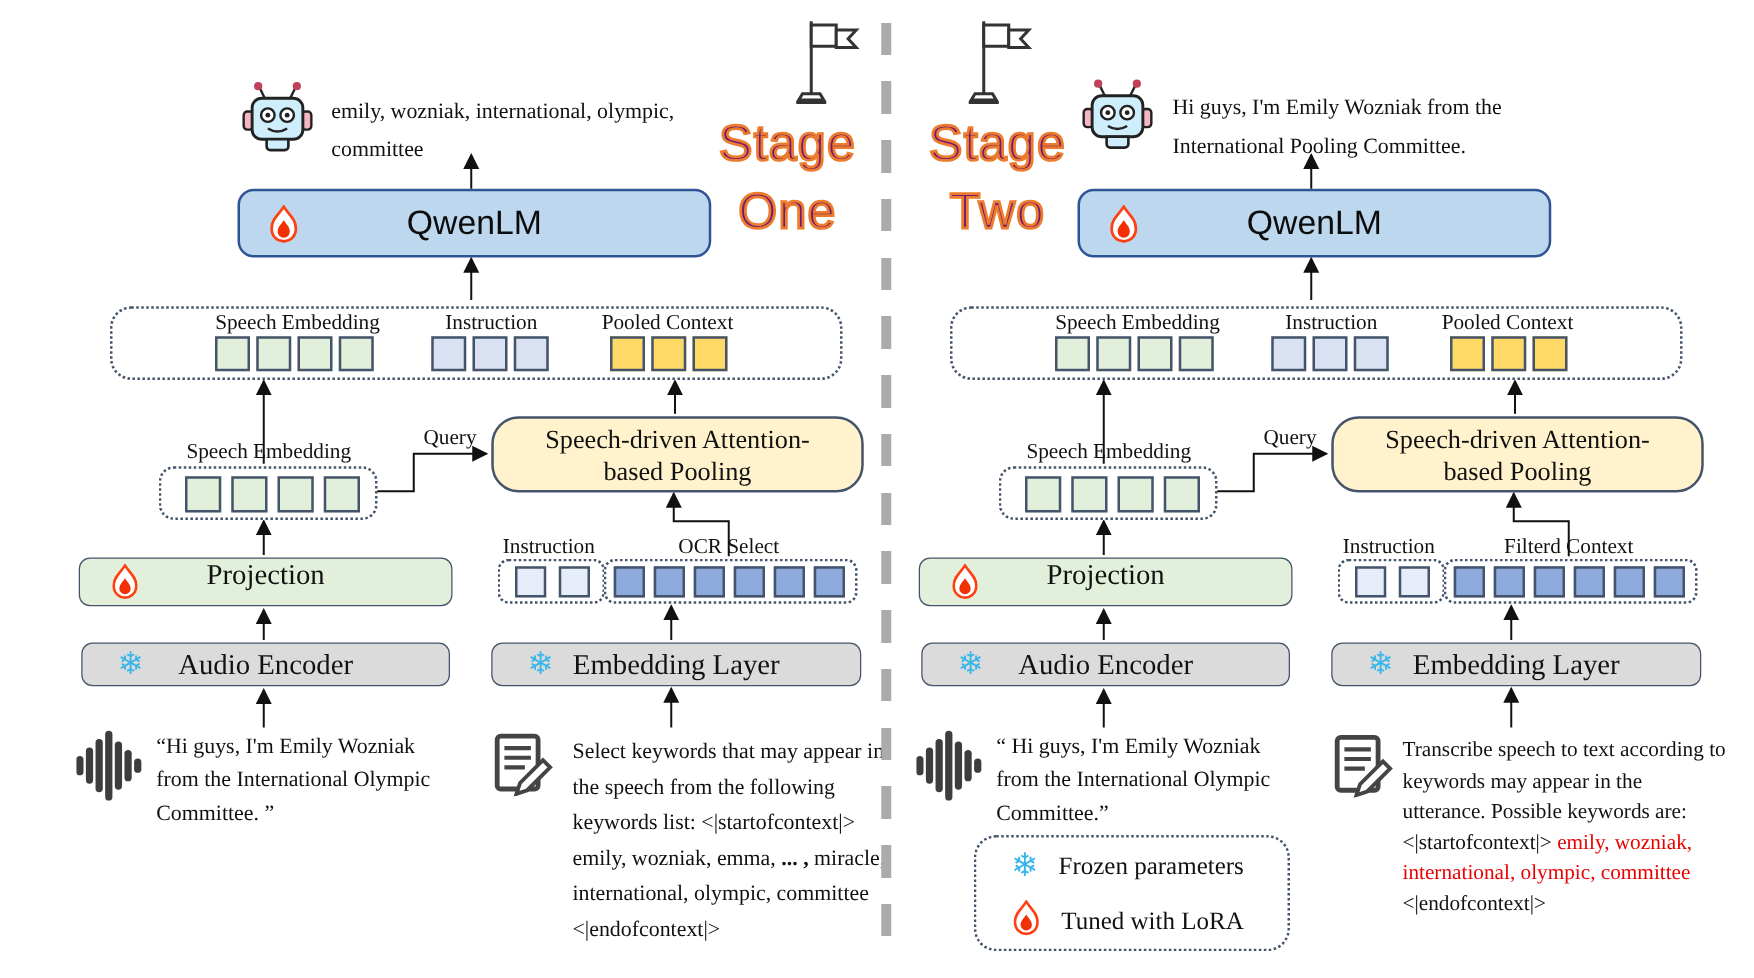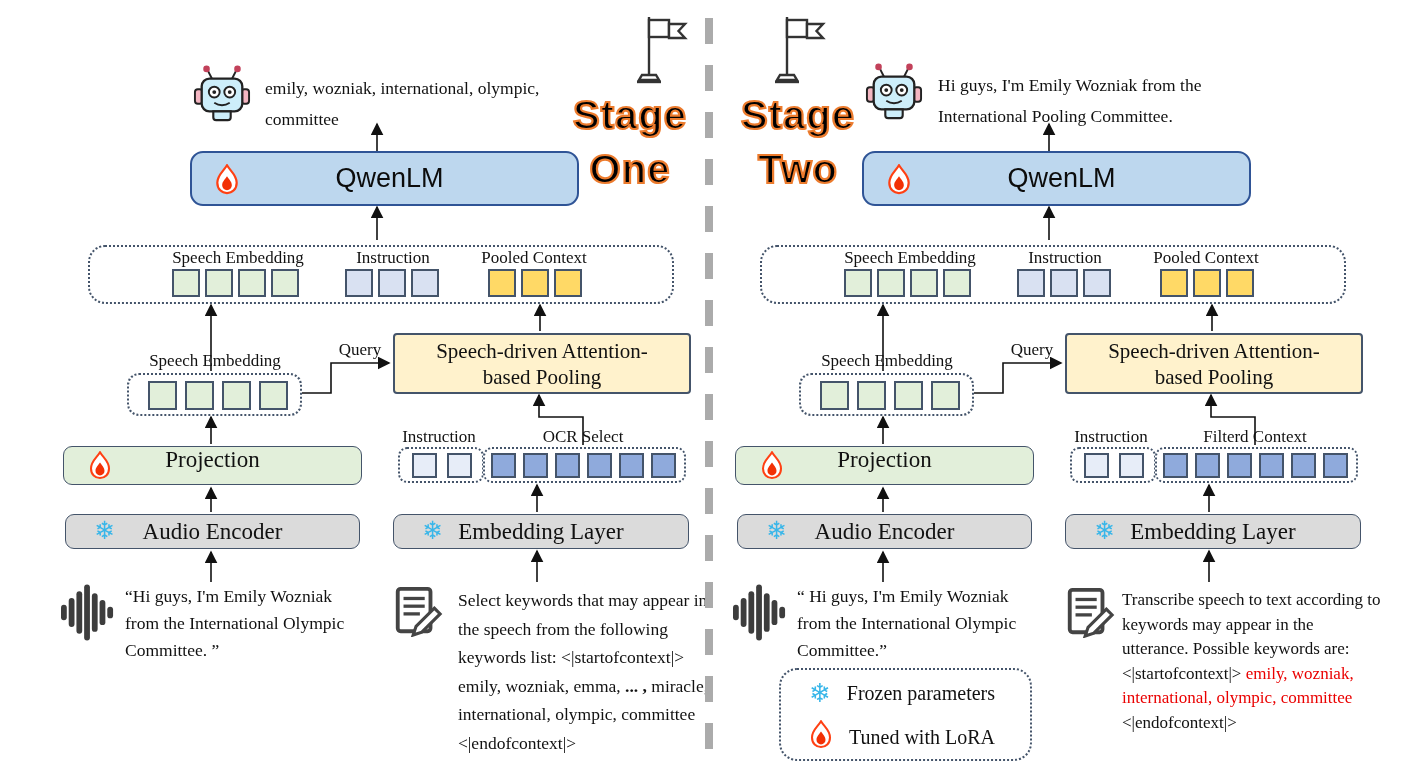--- a/index.html
+++ b/index.html
@@ -7,26 +7,26 @@
           font-family:"Liberation Serif", serif;color:#111;}
   .panel{position:absolute;top:0;height:782px;}
   #panel-left{left:0;width:707px;}
   #panel-right{left:672px;width:731px;}
 
   .abs{position:absolute;}
   svg.overlay{position:absolute;left:0;top:0;width:1403px;height:782px;pointer-events:none;}
 
   
   .llm-box{left:190px;top:151px;width:375px;height:51px;background:#BDD7EE;border:2px solid #2F5496;
-           border-radius:13px;display:flex;align-items:center;justify-content:center;padding-left:10px;}
+           border-radius:13px;display:flex;align-items:center;justify-content:center;}
   .llm-label{font-family:"Liberation Sans",sans-serif;font-size:27px;color:#0c0c0c;}
   .llm-fire{position:absolute;left:22px;top:11px;}
 
   .pooling-box{left:393px;top:333px;width:294px;height:57px;background:#FFF2CC;border:2px solid #44546A;
-               border-radius:4px;display:flex;align-items:center;justify-content:center;text-align:center;
+               border-radius:22px;display:flex;align-items:center;justify-content:center;text-align:center;
                font-size:21px;line-height:26px;}
   .pooling-box .inner{width:250px;}
 
   .proj-box{left:63px;top:446px;width:297px;height:37px;background:#E2EFDA;border:1.6px solid #44546A;
             border-radius:9px;display:flex;align-items:flex-start;justify-content:center;font-size:23px;}
   .enc-box{left:65px;top:514px;width:293px;height:33px;background:#DBDBDB;border:1.6px solid #44546A;
            border-radius:9px;display:flex;align-items:center;justify-content:center;font-size:23px;}
   .emb-box{left:393px;top:514px;width:294px;height:33px;background:#DBDBDB;border:1.6px solid #44546A;
            border-radius:9px;display:flex;align-items:center;justify-content:center;font-size:23px;}
   .box-fire{position:absolute;left:24px;top:4px;}
@@ -69,22 +69,22 @@
 
   
   .robot{left:193px;top:64px;}
   .robot-output{left:265px;top:73px;width:312px;font-size:17.5px;line-height:31px;}
   #panel-right .robot{left:193px;top:62px;}
   #panel-right .robot-output{left:266px;top:70px;width:295px;}
 
   .flag{left:627px;top:13px;}
   #panel-right .flag{left:93px;top:13px;}
   .stage{left:565px;top:88px;width:130px;text-align:center;
-         font-family:"Liberation Sans",sans-serif;font-weight:bold;font-size:40px;line-height:54px;
-         color:#000000;-webkit-text-stroke:2.2px #EC7B2D;letter-spacing:1px;}
+         font-family:"Liberation Sans",sans-serif;font-weight:normal;font-size:40px;line-height:54px;
+         color:#701a75;-webkit-text-stroke:2.2px #EC7B2D;letter-spacing:1px;}
   #panel-right .stage{left:61px;}
 
   
   .audio-icon{left:61px;top:584px;}
   .audio-quote{left:125px;top:583px;width:235px;font-size:17.5px;line-height:27px;}
   .memo-icon{left:391px;top:585px;}
   .memo-text{left:458px;top:586px;width:252px;font-size:17.5px;line-height:28.5px;}
   #panel-right .memo-icon{left:391px;top:586px;}
   #panel-right .memo-text{left:450px;top:588px;width:260px;font-size:17px;line-height:24.5px;}
   .red-seg{color:#EA0000;}

